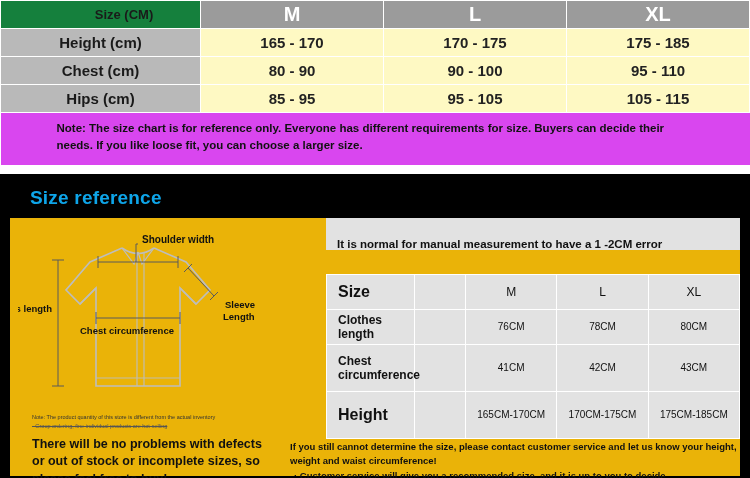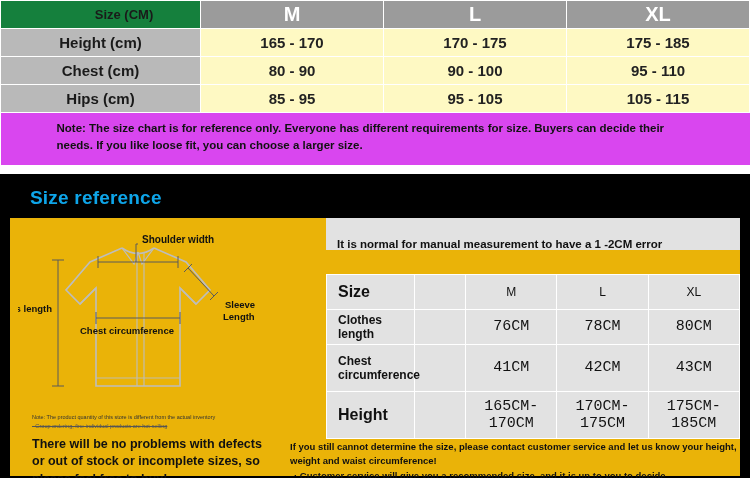--- a/index.html
+++ b/index.html
@@ -184,22 +184,21 @@
     width: 46px;
   }
   .ref-table td.big {
     font-size: 16px;
     font-weight: bold;
   }
   .ref-table td.tall {
     height: 46px;
   }
   .ref-table td.val {
-    font-size: 15px;
-    font-family: Liberation Mono, monospace;
+    font-size: 10px;
   }
 
   
   .foot1 {
     position: absolute;
     left: 280px;
     top: 200px;
     width: 450px;
     font-size: 11.5px;
     font-weight: bold;

